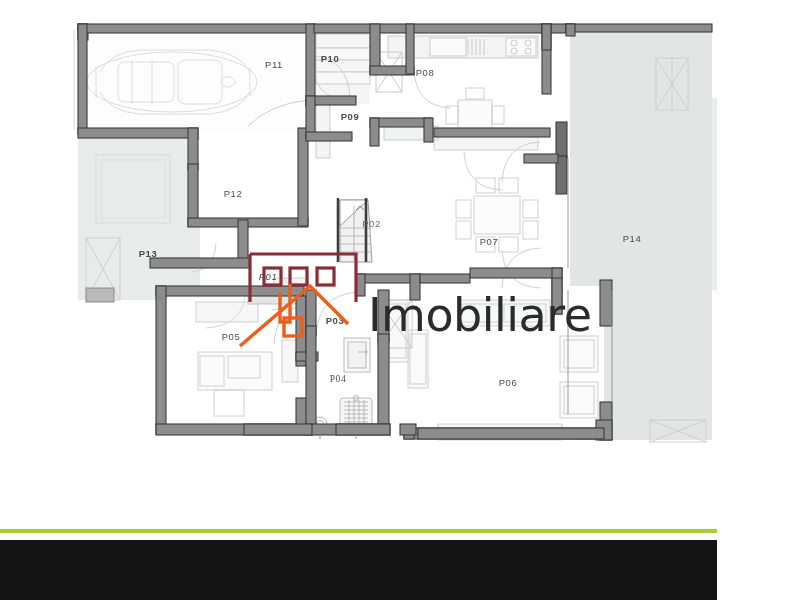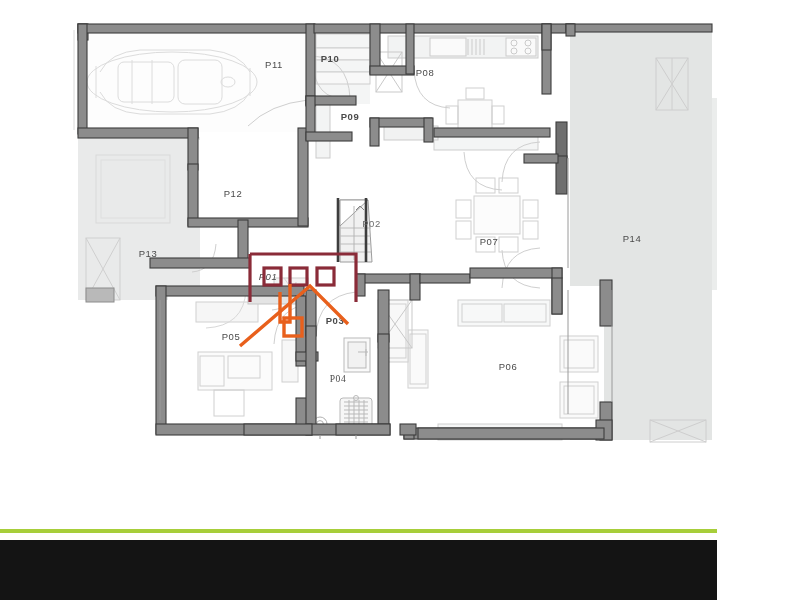--- a/index.html
+++ b/index.html
@@ -360,45 +360,46 @@
   </svg>
 
   <div id="room-labels">
     <span class="room-label" style="left:274px; top:64px;">P11</span>
     <span class="room-label" style="left:330px; top:58px;font-weight:bold;">P10</span>
     <span class="room-label" style="left:350px; top:116px;font-weight:bold;">P09</span>
     <span class="room-label" style="left:425px; top:72px;">P08</span>
     <span class="room-label" style="left:489px; top:213px;margin-top:28px;">P07</span>
     <span class="room-label" style="left:632px; top:238px;">P14</span>
     <span class="room-label" style="left:233px; top:177px;margin-top:16px;">P12</span>
-    <span class="room-label" style="left:148px; top:253px;">P13</span>
+    <span class="room-label" style="left:148px; top:253px;font-weight:bold;">P13</span>
     <span class="room-label" style="left:362px; top:223px; color:#6d6d6d;padding-left:19px;">P02</span>
     <span class="room-label" style="left:268px; top:276px;font-style:italic;">P01</span>
     <span class="room-label" style="left:231px; top:336px;">P05</span>
     <span class="room-label" style="left:335px; top:320px;font-weight:bold;">P03</span>
     <span class="room-label" style="left:338px; top:379px;font-family:Liberation Serif, serif;">P04</span>
-    <span class="room-label" style="left:508px; top:366px;">P06</span>
+    <span class="room-label" style="left:508px; top:382px;">P06</span>
   </div>
 
   <div id="logo-overlay">
     <svg width="340" height="110" viewBox="0 0 340 110">
 
       <g fill="none" stroke="#8a2b38" stroke-width="3.2">
         <path d="M12 14 L118 14 L118 62 M12 14 L12 62"></path>
         <rect x="26" y="28" width="17" height="17"></rect>
         <rect x="52" y="28" width="17" height="17"></rect>
         <rect x="79" y="28" width="17" height="17"></rect>
       </g>
 
       <g fill="none" stroke="#e8601c" stroke-width="3.4">
         <path d="M2 106 L72 46 L110 84"></path>
         <path d="M42 52 L42 82 L52 82 L52 44"></path>
         <rect x="46" y="78" width="18" height="18"></rect>
       </g>
     </svg>
+    <span class="logo-text" id="logo-imobiliare">Imobiliare</span>
   </div>
 
   <div id="green-rule"></div>
 
   <div id="footer-band">
     
 
     
   </div>
 

